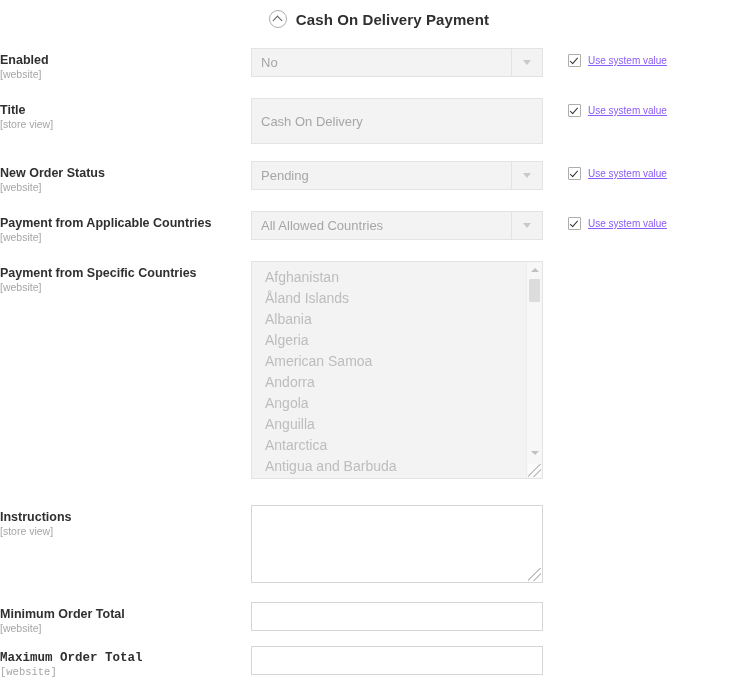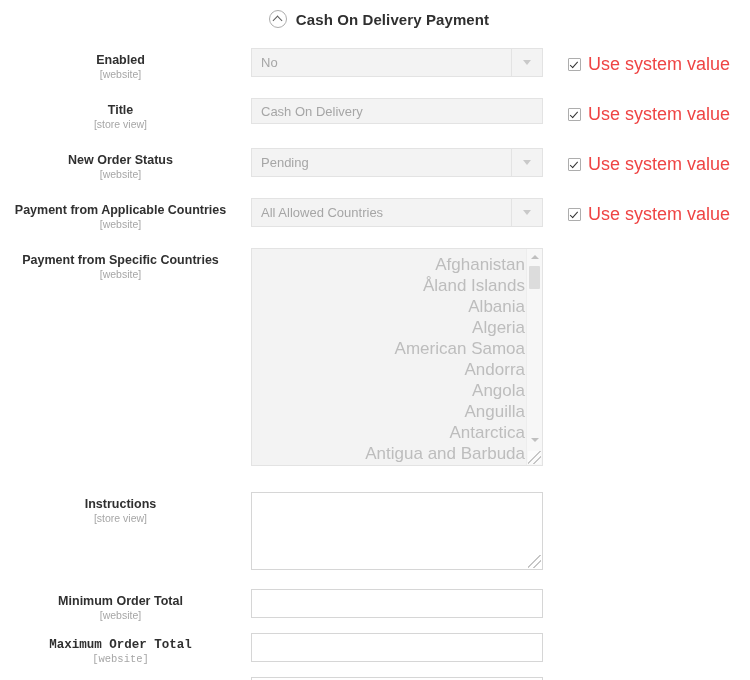--- a/index.html
+++ b/index.html
@@ -58,21 +58,21 @@
     padding-top: 16px;
   }
   .field-row {
     display: flex;
     align-items: flex-start;
     margin-bottom: 17px;
   }
   .label-col {
     width: 241px;
     flex: 0 0 241px;
-    text-align: center;
+    text-align: left;
     padding-top: 5px;
     box-sizing: border-box;
   }
   .field-label {
     font-size: 12.5px;
     font-weight: bold;
     color: #303030;
     line-height: 15px;
     display: block;
   }
@@ -80,21 +80,20 @@
     font-size: 10.5px;
     color: #a6a6a6;
     line-height: 13px;
     display: block;
   }
   .control-col {
     flex: 0 0 292px;
     width: 292px;
     margin-left: 10px;
     position: relative;
-    text-align: right;
   }
 
   
   .sel {
     width: 292px;
     height: 29px;
     box-sizing: border-box;
     background: #f3f3f3;
     border: 1px solid #e3e3e3;
     display: flex;
@@ -125,21 +124,21 @@
     height: 0;
     border-left: 4.5px solid transparent;
     border-right: 4.5px solid transparent;
     border-top: 5px solid #c9c9c9;
     display: block;
   }
 
   
   .txt-disabled {
     width: 292px;
-    height: 26px;
+    height: 46px;
     box-sizing: border-box;
     background: #f3f3f3;
     border: 1px solid #e3e3e3;
     display: flex;
     align-items: center;
   }
   .txt-disabled span {
     font-size: 13px;
     color: #a6a6a6;
     padding-left: 9px;
@@ -157,21 +156,21 @@
   }
   .ms-list {
     position: absolute;
     left: 0;
     top: 5px;
     right: 17px;
     bottom: 0;
     overflow: hidden;
   }
   .ms-item {
-    font-size: 17px;
+    font-size: 14px;
     color: #bdbdbd;
     line-height: 21px;
     height: 21px;
     padding-left: 13px;
     white-space: nowrap;
   }
   .ms-scrollbar {
     position: absolute;
     right: 0;
     top: 0;
@@ -269,24 +268,25 @@
     position: absolute;
     left: 3.2px;
     top: 1.2px;
     width: 3.4px;
     height: 6.6px;
     border-right: 1.7px solid #333333;
     border-bottom: 1.7px solid #333333;
     transform: rotate(42deg);
   }
   .sysval-label {
-    font-size: 18px;
-    color: #ef4444;
+    font-size: 10px;
+    color: #8b5cf6;
     margin-left: 7px;
     white-space: nowrap;
+    text-decoration: underline;
   }
 </style>
 </head>
 <body>
 
 <div class="section-header">
   <div class="collapse-icon"></div>
   <div class="section-title">Cash On Delivery Payment</div>
 </div>
 

